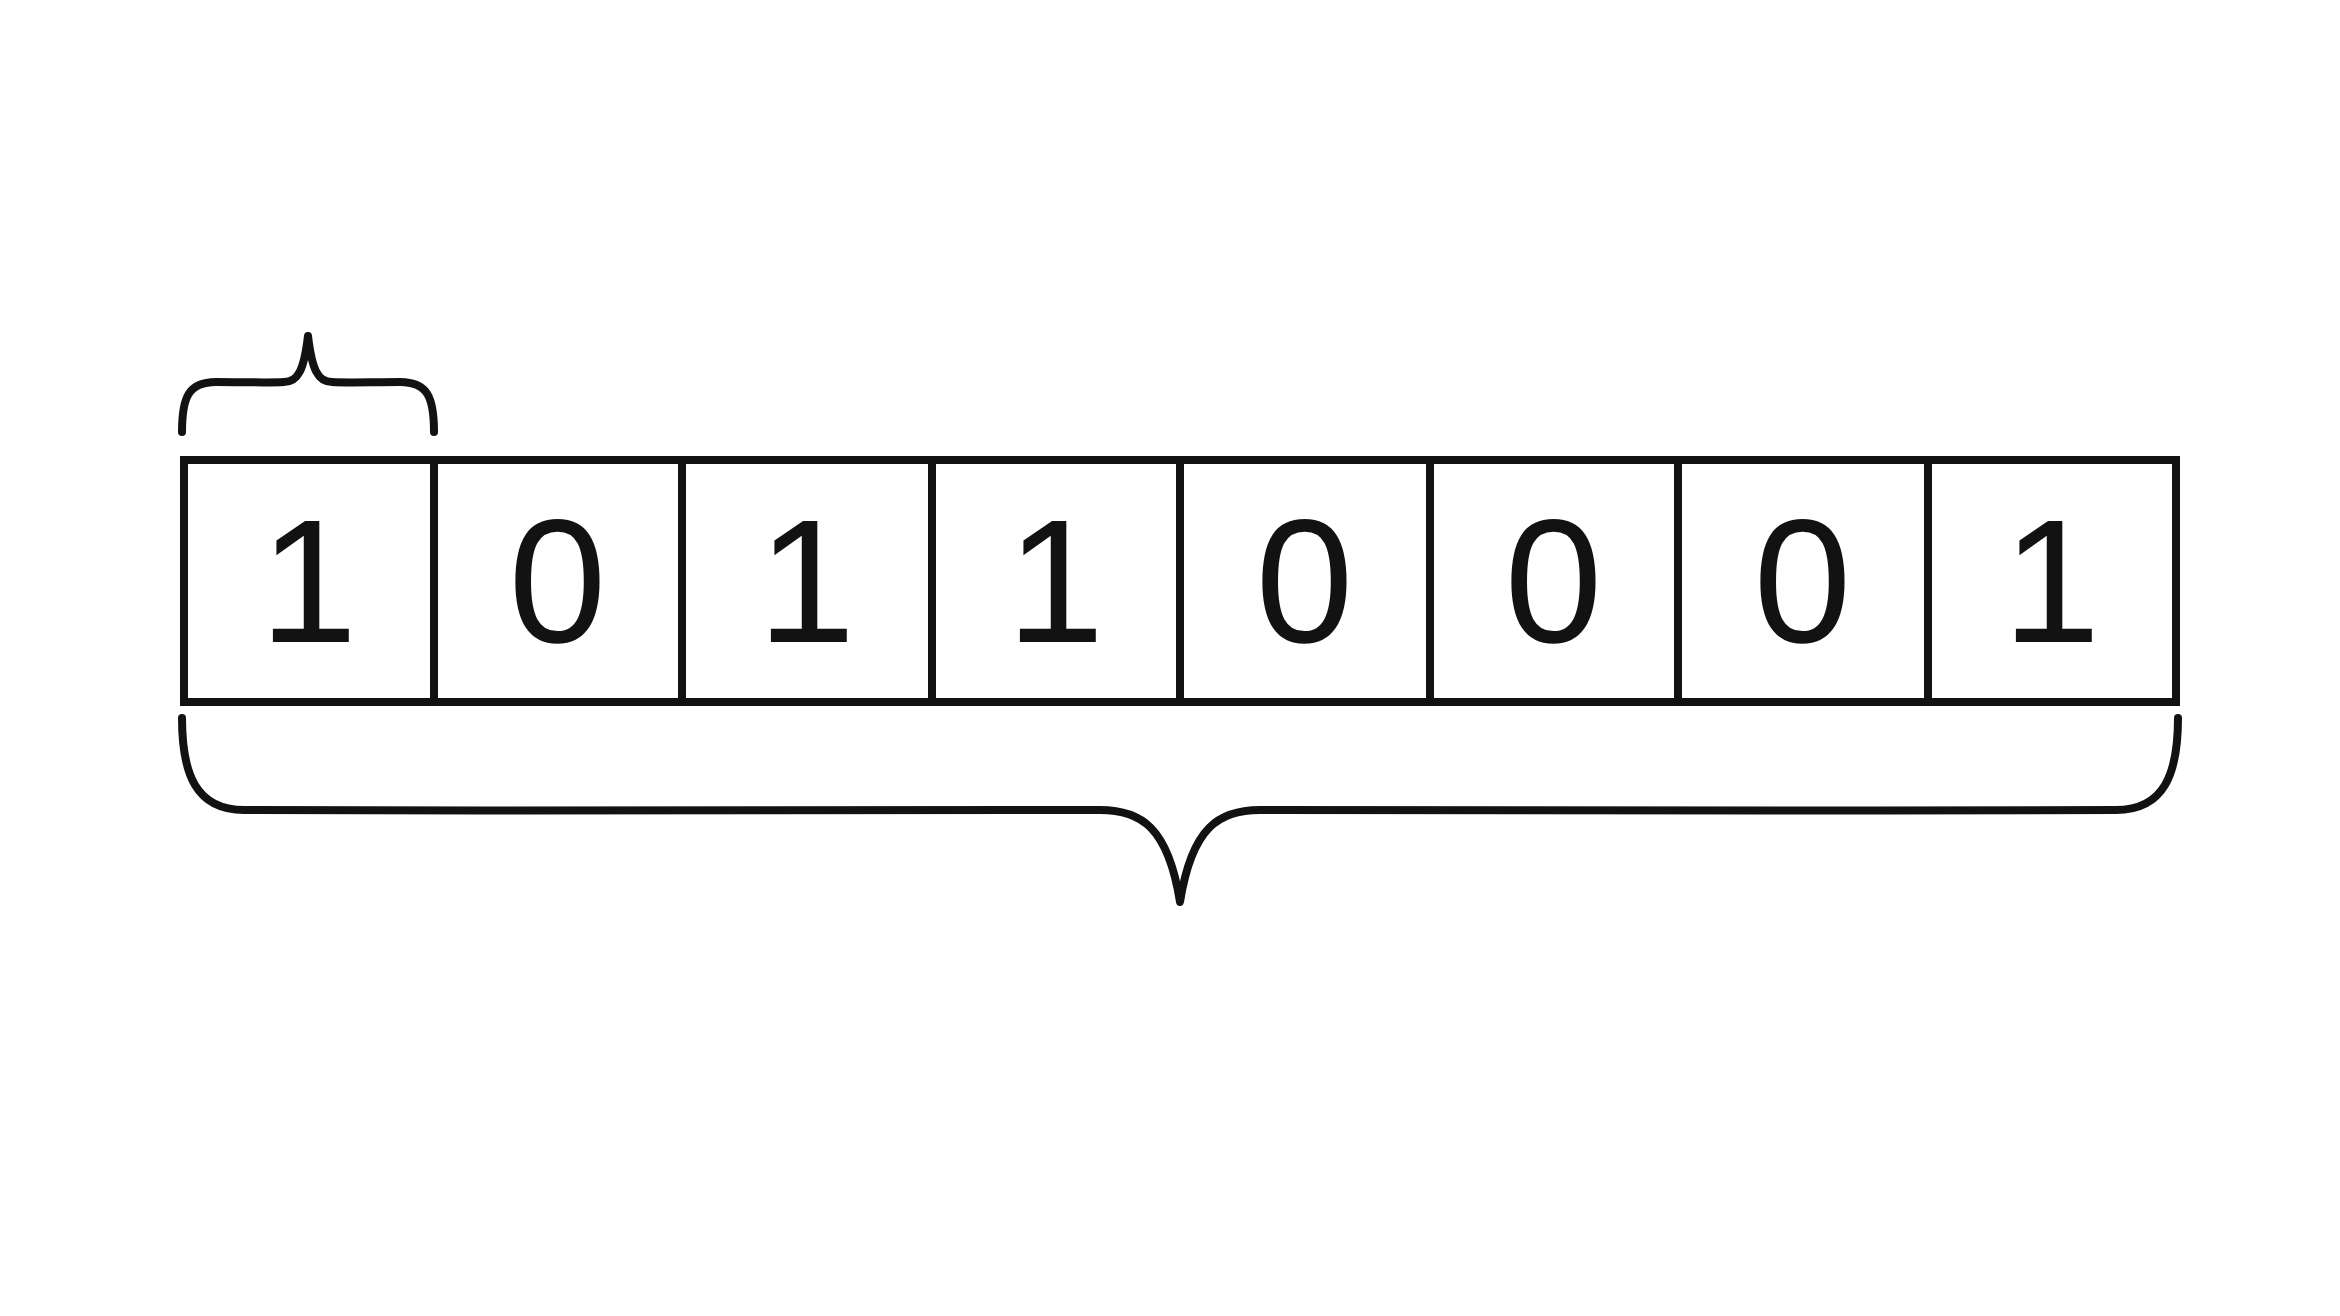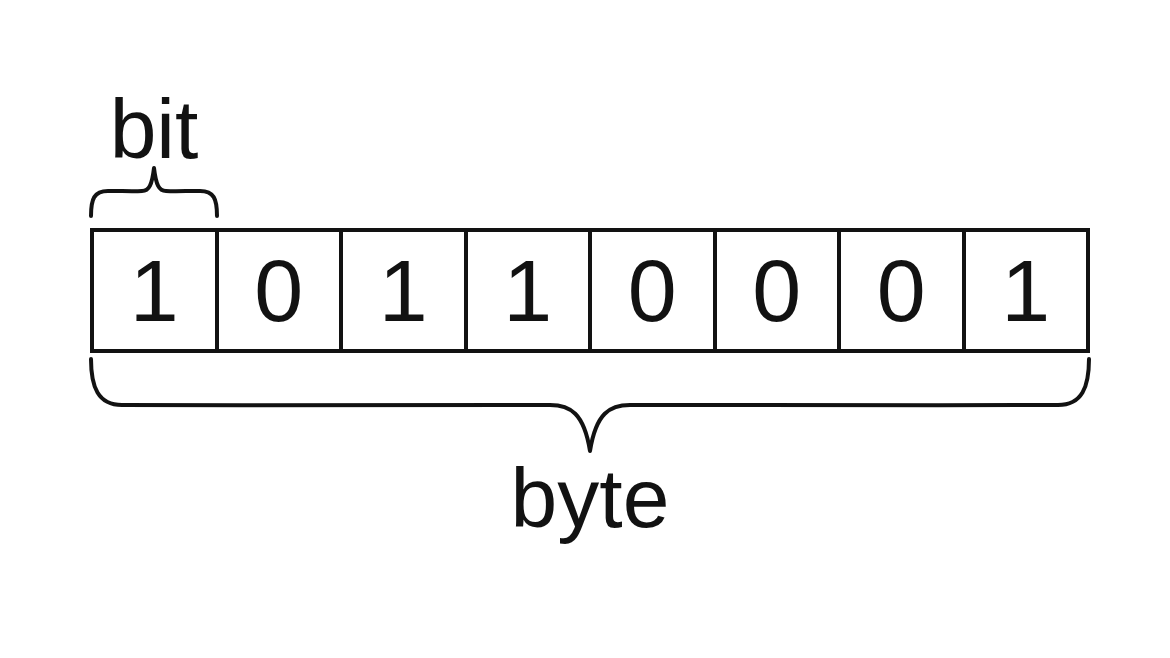--- a/index.html
+++ b/index.html
@@ -60,21 +60,20 @@
     font-size: 88px;
     line-height: normal;
     color: var(--ink);
   }
 </style>
 </head>
 <body>
 
 <div class="stage">
 
-  <div class="label bit-label">bit</div>
 
   <svg class="brace bit-brace" viewBox="0 0 132 56" aria-hidden="true">
     <path d="M 3,53
              C 3,36 6,28 20,28
              C 34,28 46,28.5 54,28
              C 61,28 64,22 66,5
              C 68,22 71,28 78,28
              C 86,28.5 98,28 112,28
              C 126,28 129,36 129,53"></path>
   </svg>
@@ -109,15 +108,14 @@
   <svg class="brace byte-brace" viewBox="0 0 1004 100" aria-hidden="true">
     <path d="M 3,4
              C 3,32 10,50 34,50
              C 180,51 340,49 462,50
              C 482,50 496,58 502,96
              C 508,58 522,50 542,50
              C 664,49 824,51 970,50
              C 994,50 1001,32 1001,4"></path>
   </svg>
 
-  <div class="label byte-label">byte</div>
 
 </div>
 
 </body></html>

